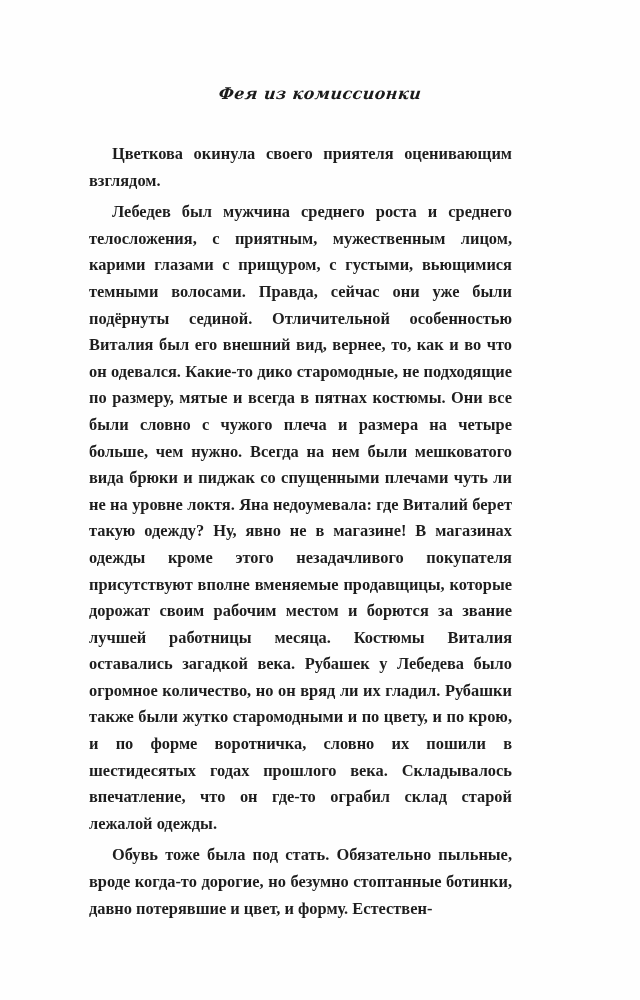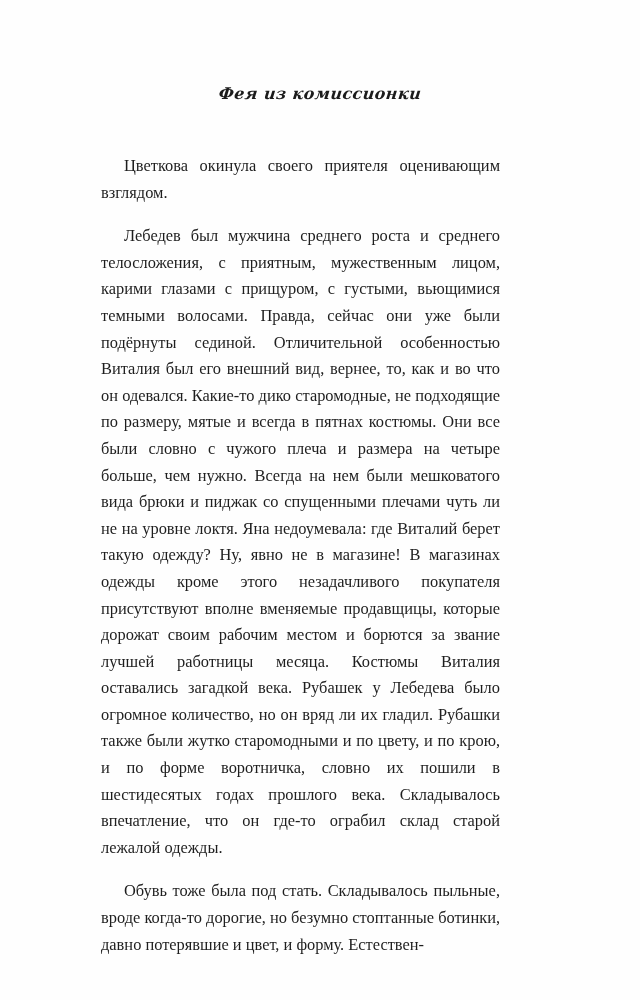--- a/index.html
+++ b/index.html
@@ -47,24 +47,25 @@
     width: 433px;
     text-align: justify;
     text-justify: inter-word;
     font-size: 16.4px;
     line-height: 26.6px;
     color: #1e1e1e;
     -webkit-font-smoothing: antialiased;
   }
 
   .para {
-    margin: 17px;
+    margin: 5px;
     text-indent: 23px;
     text-align: justify;
     hyphens: auto;
+    font-weight: bold;
     -webkit-hyphens: auto;
   }
 
   .para:last-child {
     text-align: justify;
   }
 
   
   .footer {
     position: absolute;
@@ -77,21 +78,21 @@
 </head>
 <body>
 
 <div class="page">
 
   <div class="running-head">Фея из комиссионки</div>
 
   <div class="text-block">
     <p class="para">Цветкова окинула своего приятеля оценивающим взглядом.</p>
     <p class="para">Лебедев был мужчина среднего роста и среднего телосложения, с приятным, мужественным лицом, карими глазами с прищуром, с густыми, вьющимися темными волосами. Правда, сейчас они уже были подёрнуты сединой. Отличительной особенностью Виталия был его внешний вид, вернее, то, как и во что он одевался. Какие-то дико старомодные, не подходящие по размеру, мятые и всегда в пятнах костюмы. Они все были словно с чужого плеча и размера на четыре больше, чем нужно. Всегда на нем были мешковатого вида брюки и пиджак со спущенными плечами чуть ли не на уровне локтя. Яна недоумевала: где Виталий берет такую одежду? Ну, явно не в магазине! В магазинах одежды кроме этого незадачливого покупателя присутствуют вполне вменяемые продавщицы, которые дорожат своим рабочим местом и борются за звание лучшей работницы месяца. Костюмы Виталия оставались загадкой века. Рубашек у Лебедева было огромное количество, но он вряд ли их гладил. Рубашки также были жутко старомодными и по цвету, и по крою, и по форме воротничка, словно их пошили в шестидесятых годах прошлого века. Складывалось впечатление, что он где-то ограбил склад старой лежалой одежды.</p>
-    <p class="para">Обувь тоже была под стать. Складывалось пыльные, вроде когда-то дорогие, но безумно стоптанные ботинки, давно потерявшие и цвет, и форму. Естествен-</p>
+    <p class="para">Обувь тоже была под стать. Обязательно пыльные, вроде когда-то дорогие, но безумно стоптанные ботинки, давно потерявшие и цвет, и форму. Естествен-</p>
   </div>
 
   <div class="footer">
 
     
 
     
 
   </div>
 

